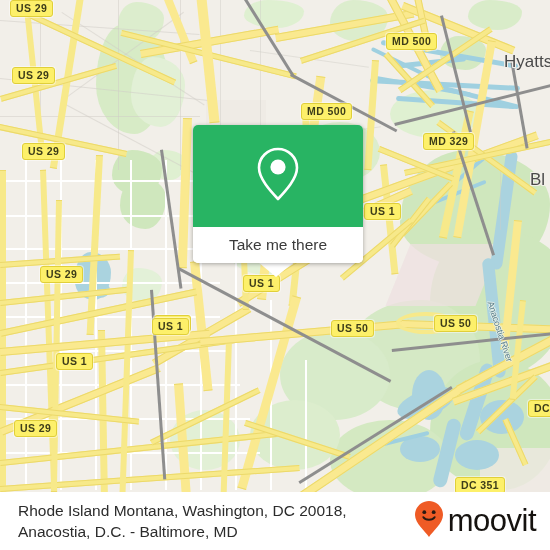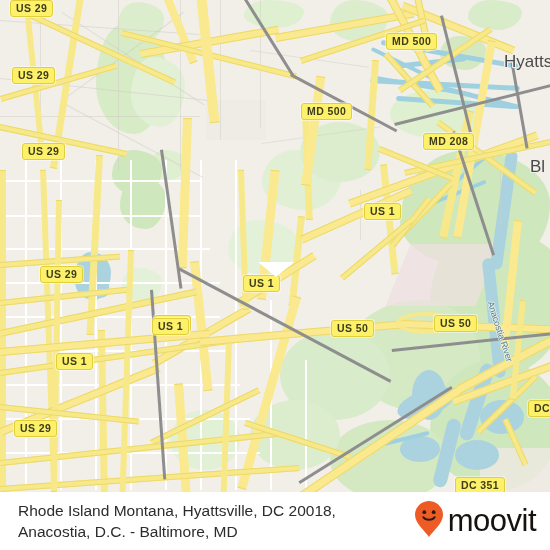--- a/index.html
+++ b/index.html
@@ -309,52 +309,65 @@
     <div class="rail" style="left:452px;top:132px;width:3px;height:130px;transform:rotate(-18deg);"></div>
     <div class="rail" style="left:300px;top:484px;width:3px;height:180px;transform:rotate(-122deg);"></div>
     <div class="rail" style="left:510px;top:60px;width:3px;height:90px;transform:rotate(-10deg);"></div>
 
     <div id="shield-layer">
         <div class="shield" style="left: 10px; top: 0px;">US 29</div>
         <div class="shield" style="left: 12px; top: 67px;">US 29</div>
         <div class="shield" style="left: 22px; top: 143px;">US 29</div>
         <div class="shield" style="left: 386px; top: 33px;">MD 500</div>
         <div class="shield" style="left: 301px; top: 103px;">MD 500</div>
-        <div class="shield" style="left: 423px; top: 133px;">MD 208</div>
+        <div class="shield" style="left: 423px; top: 133px;">MD 329</div>
         <div class="shield" style="left: 364px; top: 203px;">US 1</div>
         <div class="shield" style="left: 40px; top: 266px;">US 29</div>
         <div class="shield" style="left: 154px; top: 315px;">US 1</div>
         <div class="shield" style="left: 243px; top: 275px;">US 1</div>
         <div class="shield" style="left: 152px; top: 318px;">US 1</div>
         <div class="shield" style="left: 56px; top: 353px;">US 1</div>
         <div class="shield" style="left: 331px; top: 320px;">US 50</div>
         <div class="shield" style="left: 434px; top: 315px;">US 50</div>
         <div class="shield" style="left: 14px; top: 420px;">US 29</div>
         <div class="shield" style="left: 528px; top: 400px;">DC</div>
         <div class="shield" style="left: 455px; top: 477px;">DC 351</div>
       </div>
     <div id="place-layer">
         <div class="placelabel" style="left: 504px; top: 52px;">Hyattsville</div>
-        <div class="placelabel" style="left: 530px; top: 157px;">Bl</div>
+        <div class="placelabel" style="left: 530px; top: 170px;">Bl</div>
       </div>
 
     <div class="riverlabel" style="left:495px;top:300px;transform:rotate(72deg);transform-origin:0 0;">Anacostia River</div>
   </div>
 
   <div id="card-tail">
     <svg width="36" height="16" viewBox="0 0 36 16">
       <polygon points="0,0 36,0 18,15" fill="#ffffff"></polygon>
     </svg>
   </div>
 
+  <div id="card">
+    <div id="card-head">
+      <span>
+        <svg width="46" height="58" viewBox="0 0 46 58" aria-hidden="true">
+          <path d="M23 4 C12.5 4 4 12.4 4 22.8 C4 33.5 15 45.5 23 54 C31 45.5 42 33.5 42 22.8 C42 12.4 33.5 4 23 4 Z" fill="none" stroke="#ffffff" stroke-width="2.6" stroke-linejoin="round"></path>
+          <circle cx="23" cy="22" r="7.6" fill="#ffffff"></circle>
+        </svg>
+      </span>
+    </div>
+    <div id="card-foot">
+      <span>Take me there</span>
+    </div>
+  </div>
 
 
   <div id="footer">
     <div id="footer-title">
-      <div>Rhode Island Montana, Hyattsville, DC 20018,</div>
+      <div>Rhode Island Montana, Washington, DC 20018,</div>
       <div>Anacostia, D.C. - Baltimore, MD</div>
     </div>
     <div id="brand">
       <span>
         <svg width="30" height="38" viewBox="0 0 30 38" aria-hidden="true">
           <path d="M15 1 C7.3 1 1 7.3 1 15 C1 23.2 11.5 31.6 15 37 C18.5 31.6 29 23.2 29 15 C29 7.3 22.7 1 15 1 Z" fill="#EF5B25"></path>
           <circle cx="10.3" cy="12.2" r="1.9" fill="#2b1a12"></circle>
           <circle cx="19.7" cy="12.2" r="1.9" fill="#2b1a12"></circle>
           <path d="M9.4 17.2 C11.4 20.6 18.6 20.6 20.6 17.2" fill="none" stroke="#2b1a12" stroke-width="2" stroke-linecap="round"></path>
         </svg>

